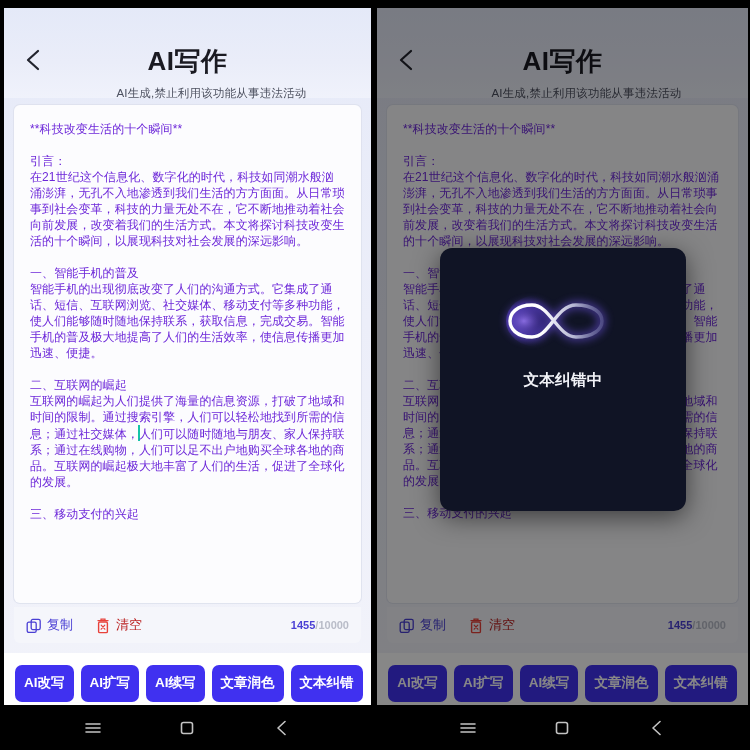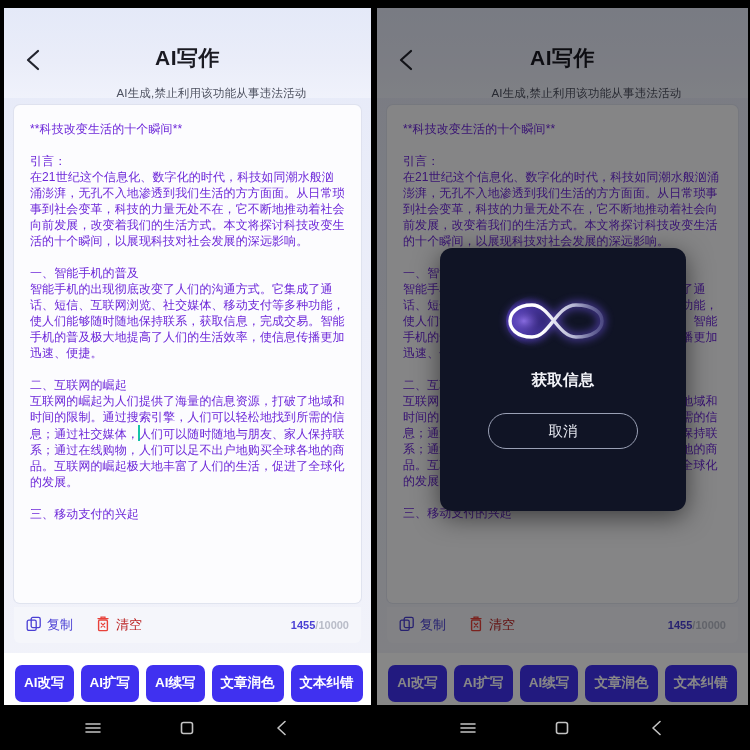--- a/index.html
+++ b/index.html
@@ -51,21 +51,21 @@
     width: 22px;
     height: 28px;
     cursor: pointer;
   }
   .back-icon svg { display:block; }
   .page-title {
     position: absolute;
     left: 0; right: 0;
     top: 36px;
     text-align: center;
-    font-size: 21px;
+    font-size: 26px;
     font-weight: 700;
     color: #1a1a22;
     letter-spacing: 0.5px;
   }
   .page-subtitle {
     position: absolute;
     left: 0; right: 0;
     top: 78px;
     text-align: center;
     font-size: 11.5px;
@@ -113,21 +113,21 @@
     height: 36px;
     background: #f5f6fb;
     border-radius: 0 0 6px 6px;
     display: flex;
     align-items: center;
     padding: 0 12px;
     box-sizing: border-box;
   }
   .tool-btn {
     display: flex;
-    align-items: flex-start;
+    align-items: flex-end;
     gap: 5px;
     font-size: 13px;
     margin-right: 22px;
     cursor: pointer;
   }
   .tool-btn.copy { color: #4a3fd4; }
   .tool-btn.clear { color: #b91c1c; }
   .tool-icon { width: 16px; height: 16px; display:block; }
   .counter {
     margin-left: auto;
@@ -401,22 +401,21 @@
               </linearGradient>
               <filter id="blurGlow" x="-50%" y="-50%" width="200%" height="200%">
                 <feGaussianBlur stdDeviation="4.5"></feGaussianBlur>
               </filter>
             </defs>
             <ellipse cx="40" cy="37" rx="32" ry="26" fill="url(#glowA)"></ellipse>
             <path d="M34,21 C18,21 12,30 12,37 C12,44 18,53 34,53 C52,53 58,21 78,21 C96,21 104,29 104,37 C104,45 96,53 78,53 C60,53 52,21 34,21 Z" fill="none" stroke="#7b5cff" stroke-width="7" stroke-linecap="round" opacity="0.55" filter="url(#blurGlow)"></path>
             <path d="M34,21 C18,21 12,30 12,37 C12,44 18,53 34,53 C52,53 58,21 78,21 C96,21 104,29 104,37 C104,45 96,53 78,53 C60,53 52,21 34,21 Z" fill="none" stroke="url(#strokeGrad)" stroke-width="3.4" stroke-linecap="round"></path>
           </svg>
         </div>
-        <div class="modal-title">获取信息</div>
-        <button class="modal-cancel">取消</button>
+        <div class="modal-title">文本纠错中</div>
       </div>
 
     </div>
 
     <div class="navbar">
       <span class="nav-ic">
         <svg viewBox="0 0 22 22" width="22" height="22">
           <path d="M4 7 H18 M4 11 H18 M4 15 H18" stroke="#e6e6e6" stroke-width="1.6" stroke-linecap="round"></path>
         </svg>
       </span>

